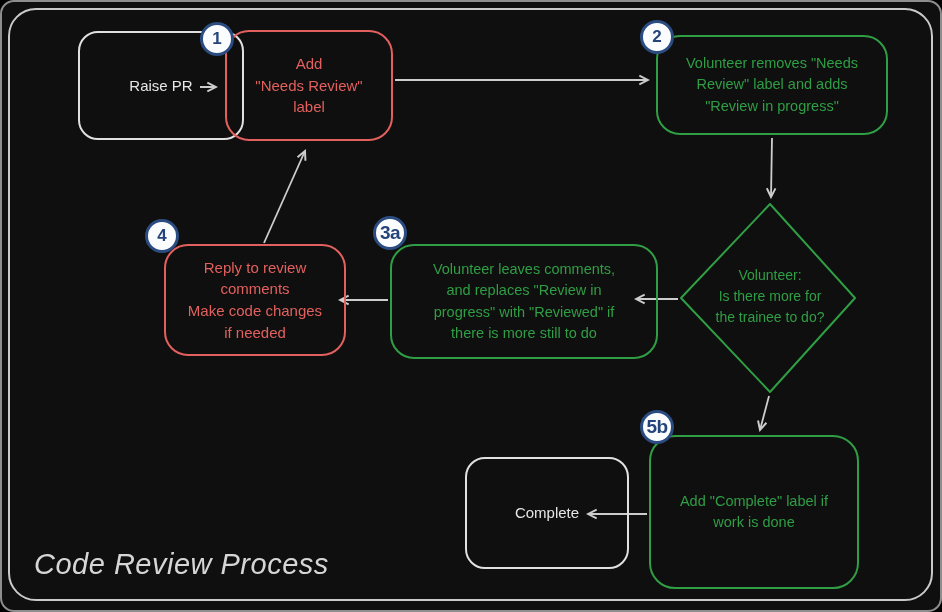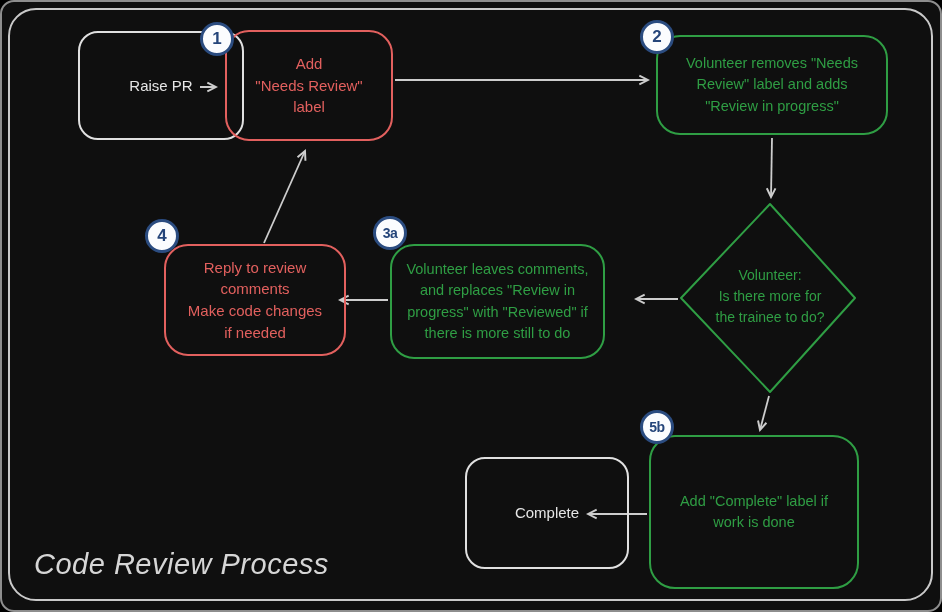--- a/index.html
+++ b/index.html
@@ -67,21 +67,21 @@
     border: 3.5px solid var(--badge-border, #2b4c80);
     border-radius: 50%;
     display: flex;
     align-items: center;
     justify-content: center;
     color: var(--badge-text, #25457a);
     font-weight: bold;
     font-size: 17px;
     z-index: 3;
   }
-  .badge--wide { font-size: 14px; letter-spacing: -0.5px; }
+  .badge--wide { font-size: 19px; letter-spacing: -0.5px; }
   .title {
     position: absolute;
     left: 32px; top: 546px;
     font-size: 29px;
     font-weight: 500;
     letter-spacing: 0.5px;
     color: var(--title, #d6d6d6);
     font-style: italic;
   }
 </style>
@@ -123,21 +123,21 @@
   <div class="node node--green" style="left:654px; top:33px; width:232px; height:100px;">
     <span>Volunteer removes "Needs
 Review" label and adds
 "Review in progress"</span>
   </div>
 
   <div class="decision-label">Volunteer:
 Is there more for
 the trainee to do?</div>
 
-  <div class="node node--green" style="left:388px; top:242px; width:215px; height:115px;">
+  <div class="node node--green" style="left:388px; top:242px; width:268px; height:115px;">
     <span>Volunteer leaves comments,
 and replaces "Review in
 progress" with "Reviewed" if
 there is more still to do</span>
   </div>
 
   <div class="node node--red" style="left:162px; top:242px; width:182px; height:112px;">
     <span>Reply to review
 comments
 Make code changes

